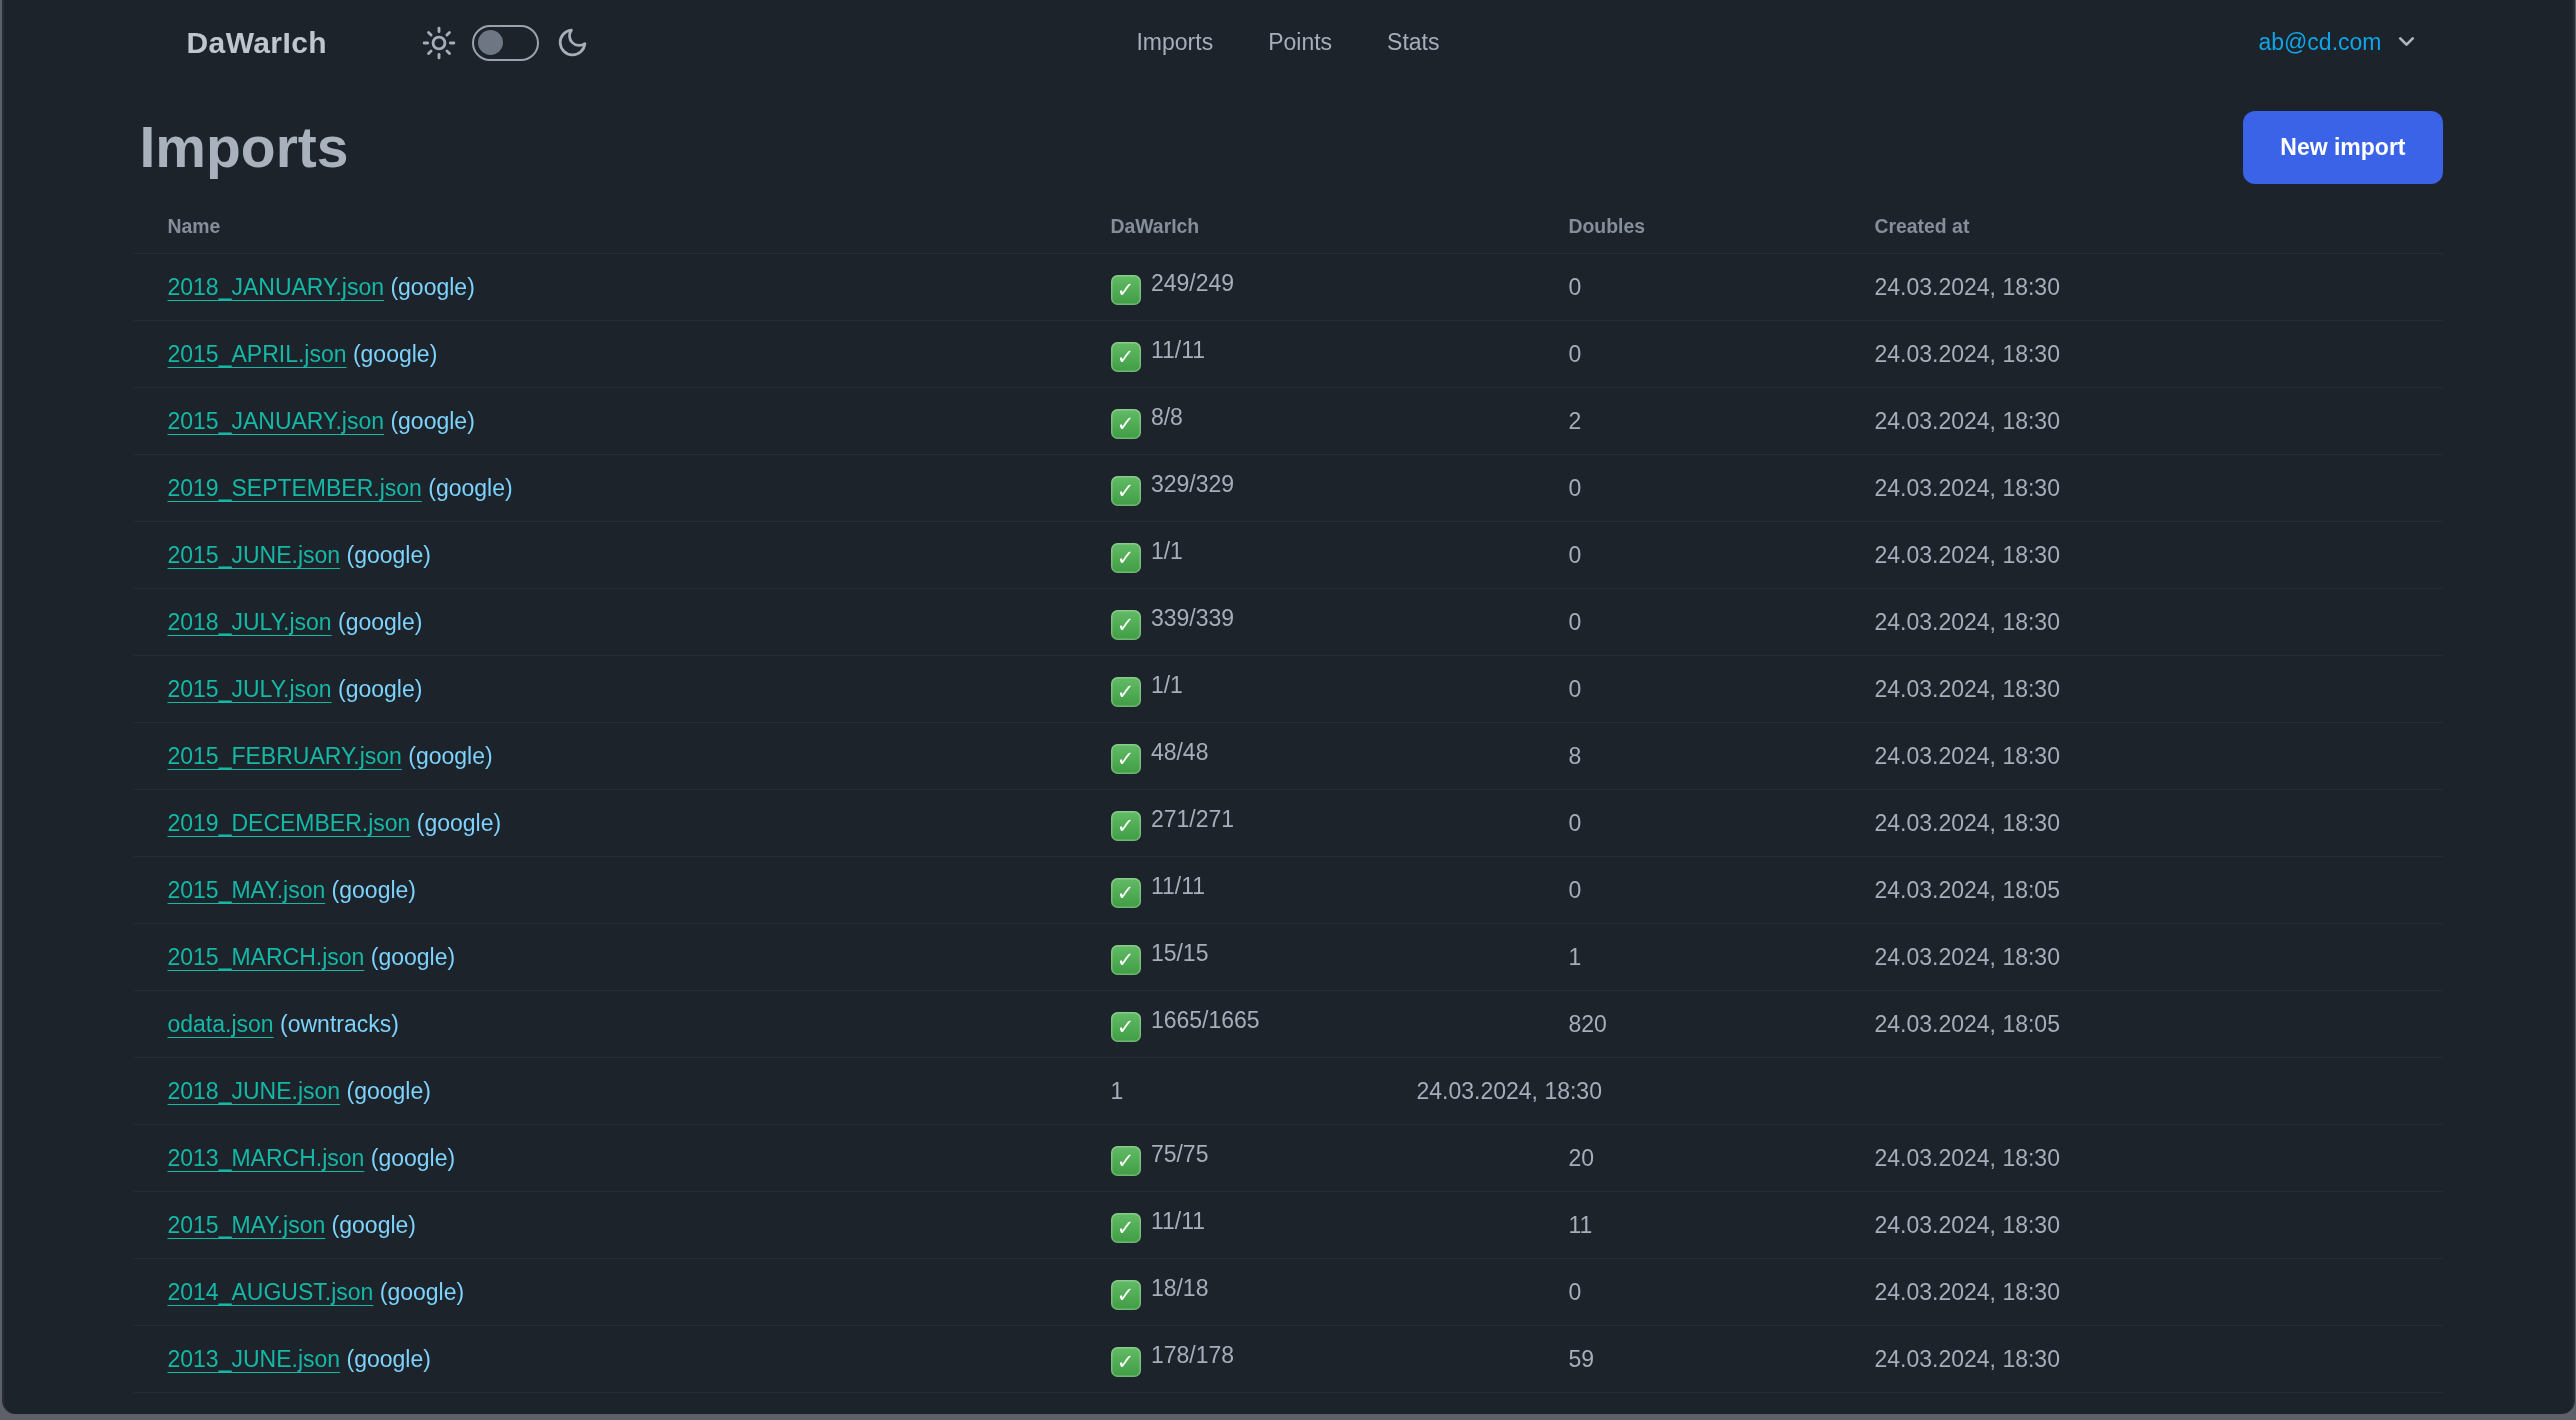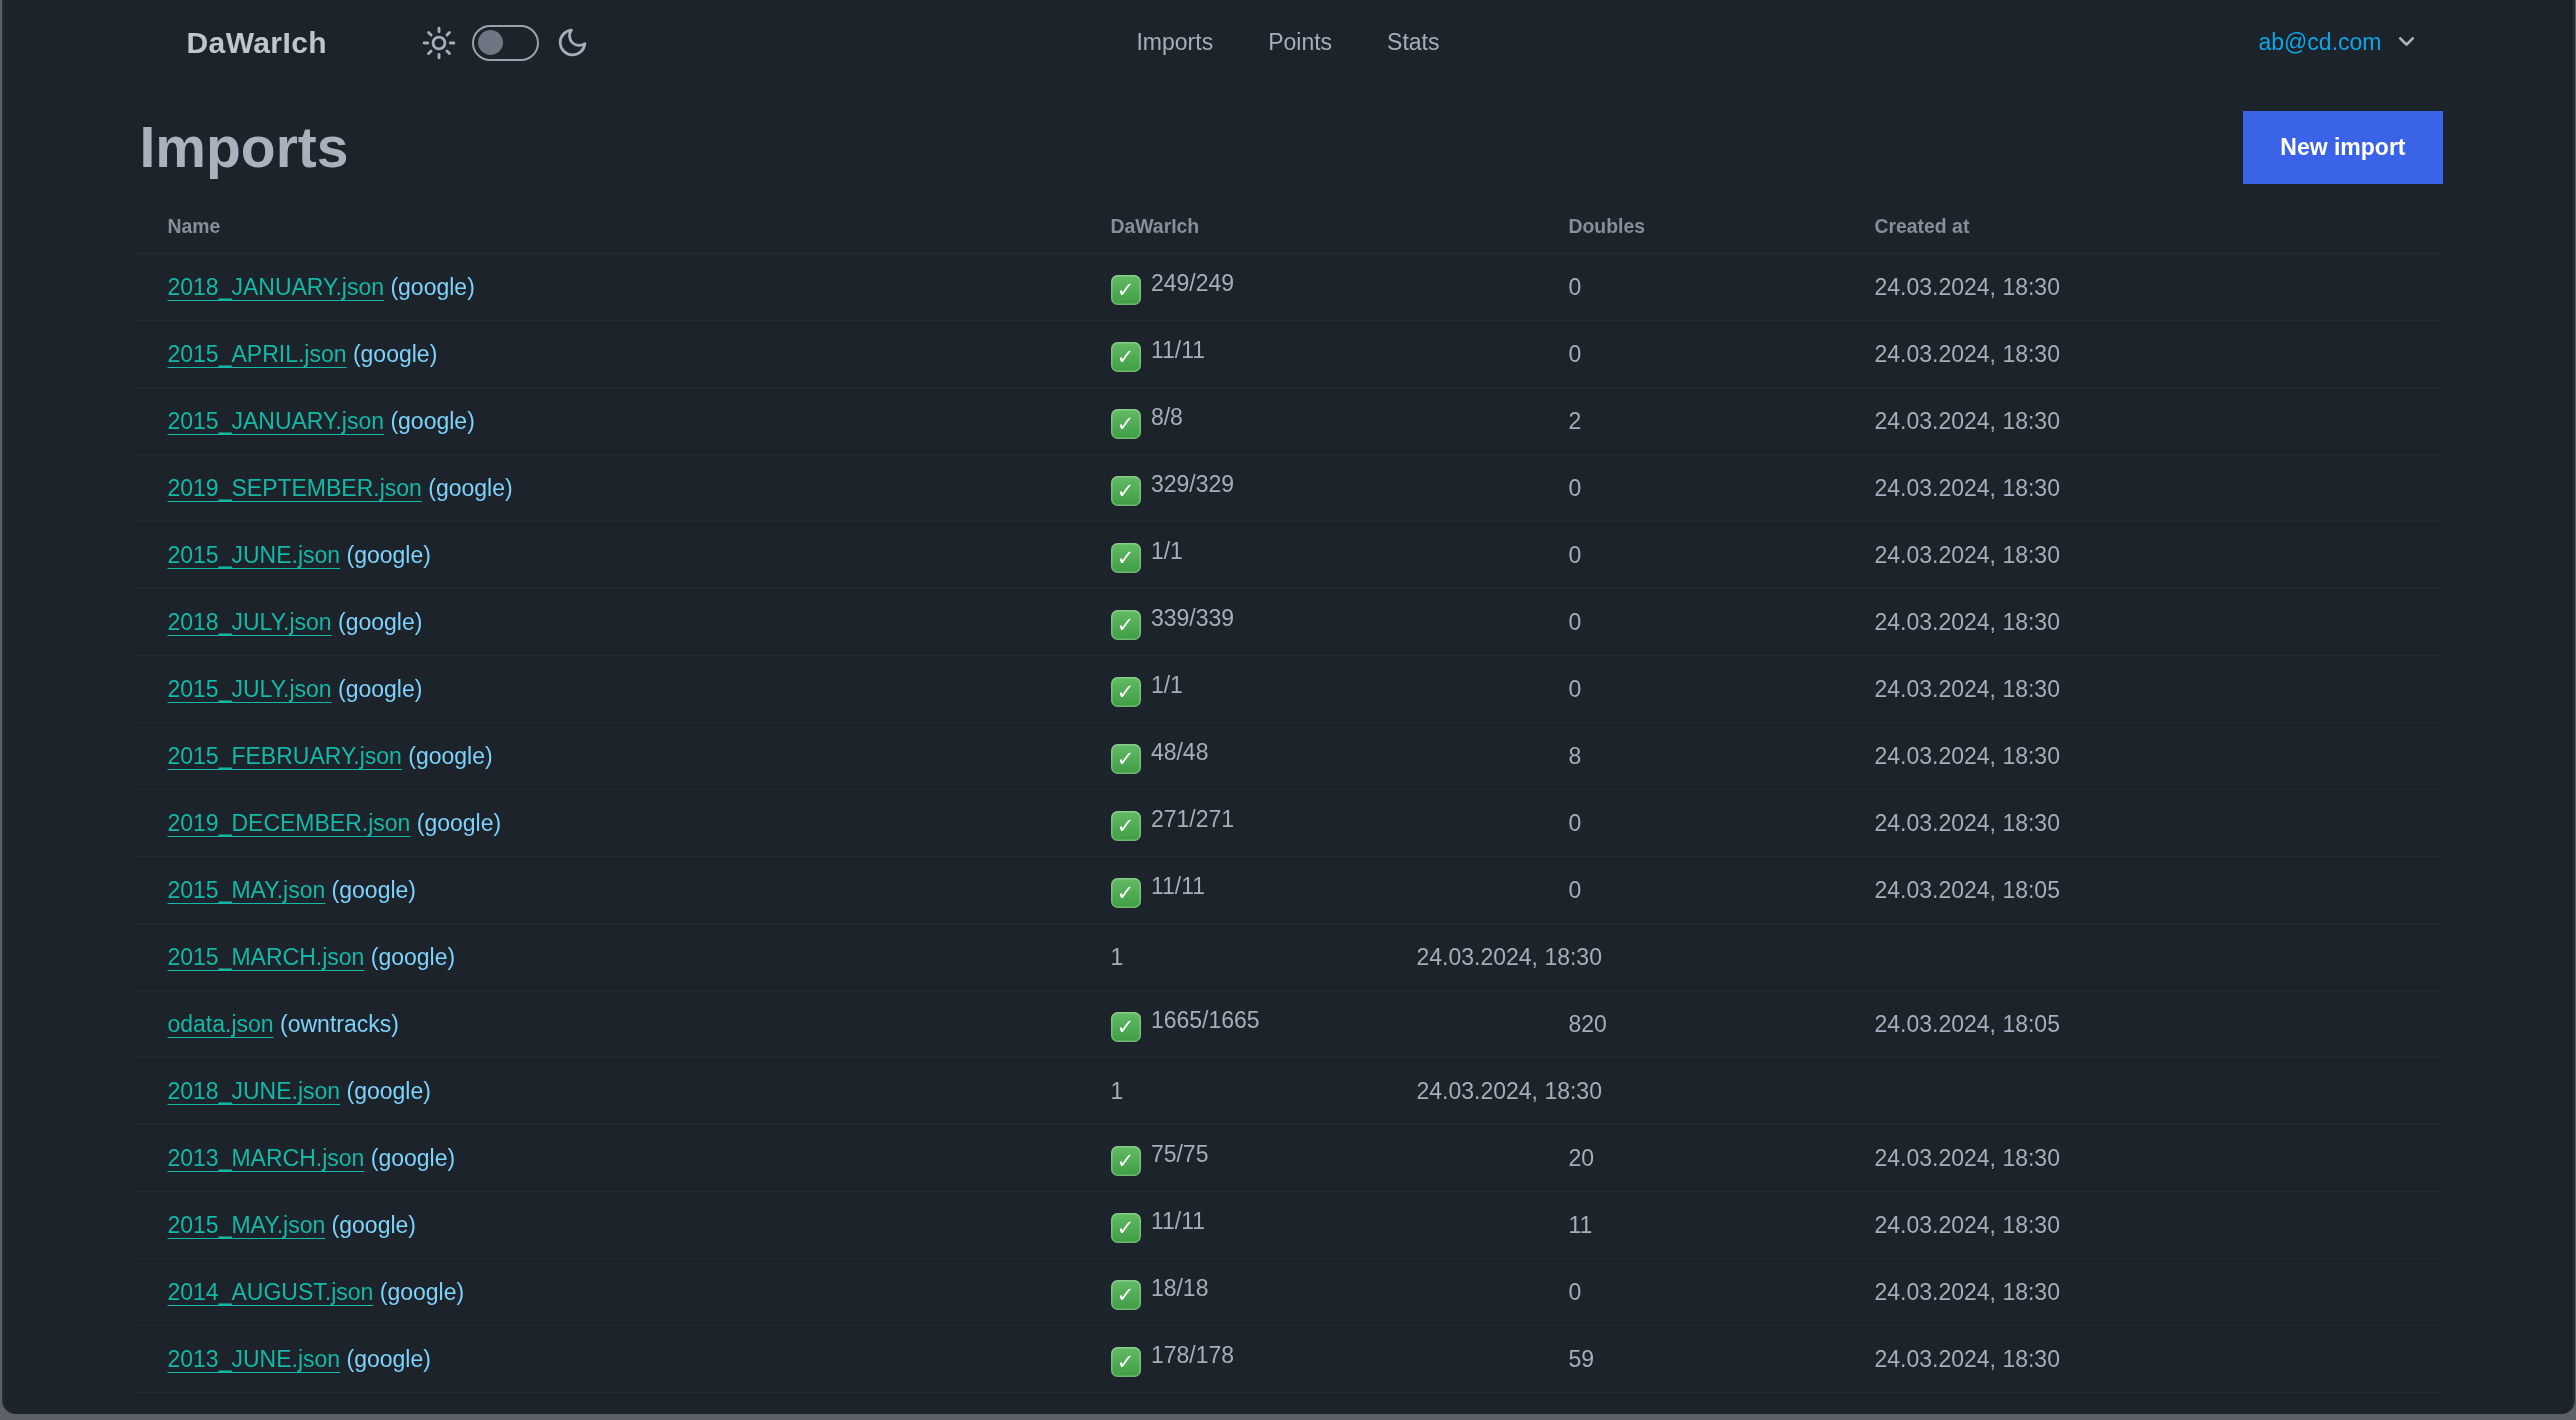--- a/index.html
+++ b/index.html
@@ -49,21 +49,21 @@
   .user-menu { display:flex; align-items:center; gap:12px; cursor:pointer; }
   .user-email { font-size:23px; color:#0ea5e9; }
   
   .main { margin:0 130px; }
   .page-header {
     margin-top:10.4px; height:104px;
     display:flex; align-items:center; justify-content:space-between;
   }
   .page-title { font-size:57px; font-weight:700; color:#a9b1bd; padding-left:6px; }
   .btn-primary {
-    height:73px; padding:0 37px; border:none; border-radius:0;
+    height:73px; padding:0 37px; border:none; border-radius:12px;
     background:#3b63e8; color:#ffffff;
     font-size:23px; font-weight:600;
     font-family:"Liberation Sans","DejaVu Sans",sans-serif;
     cursor:pointer;
   }
   
   .thead {
     height:55px; display:flex; align-items:center;
     border-bottom:1.5px solid #262d36;
   }
@@ -216,20 +216,21 @@
           <span class="cell c4">24.03.2024, 18:30</span>
         </div>
         <div class="trow">
           <span class="cell c1"><a class="flink">2015_MAY.json</a><span class="fsrc"> (google)</span></span>
           <span class="cell c2"><span class="check">✓</span>11/11</span>
           <span class="cell c3">0</span>
           <span class="cell c4">24.03.2024, 18:05</span>
         </div>
         <div class="trow">
           <span class="cell c1"><a class="flink">2015_MARCH.json</a><span class="fsrc"> (google)</span></span>
+          <span class="cell c2"><span class="check">✓</span>15/15</span>
           <span class="cell c3">1</span>
           <span class="cell c4">24.03.2024, 18:30</span>
         </div>
         <div class="trow">
           <span class="cell c1"><a class="flink">odata.json</a><span class="fsrc"> (owntracks)</span></span>
           <span class="cell c2"><span class="check">✓</span>1665/1665</span>
           <span class="cell c3">820</span>
           <span class="cell c4">24.03.2024, 18:05</span>
         </div>
         <div class="trow">

